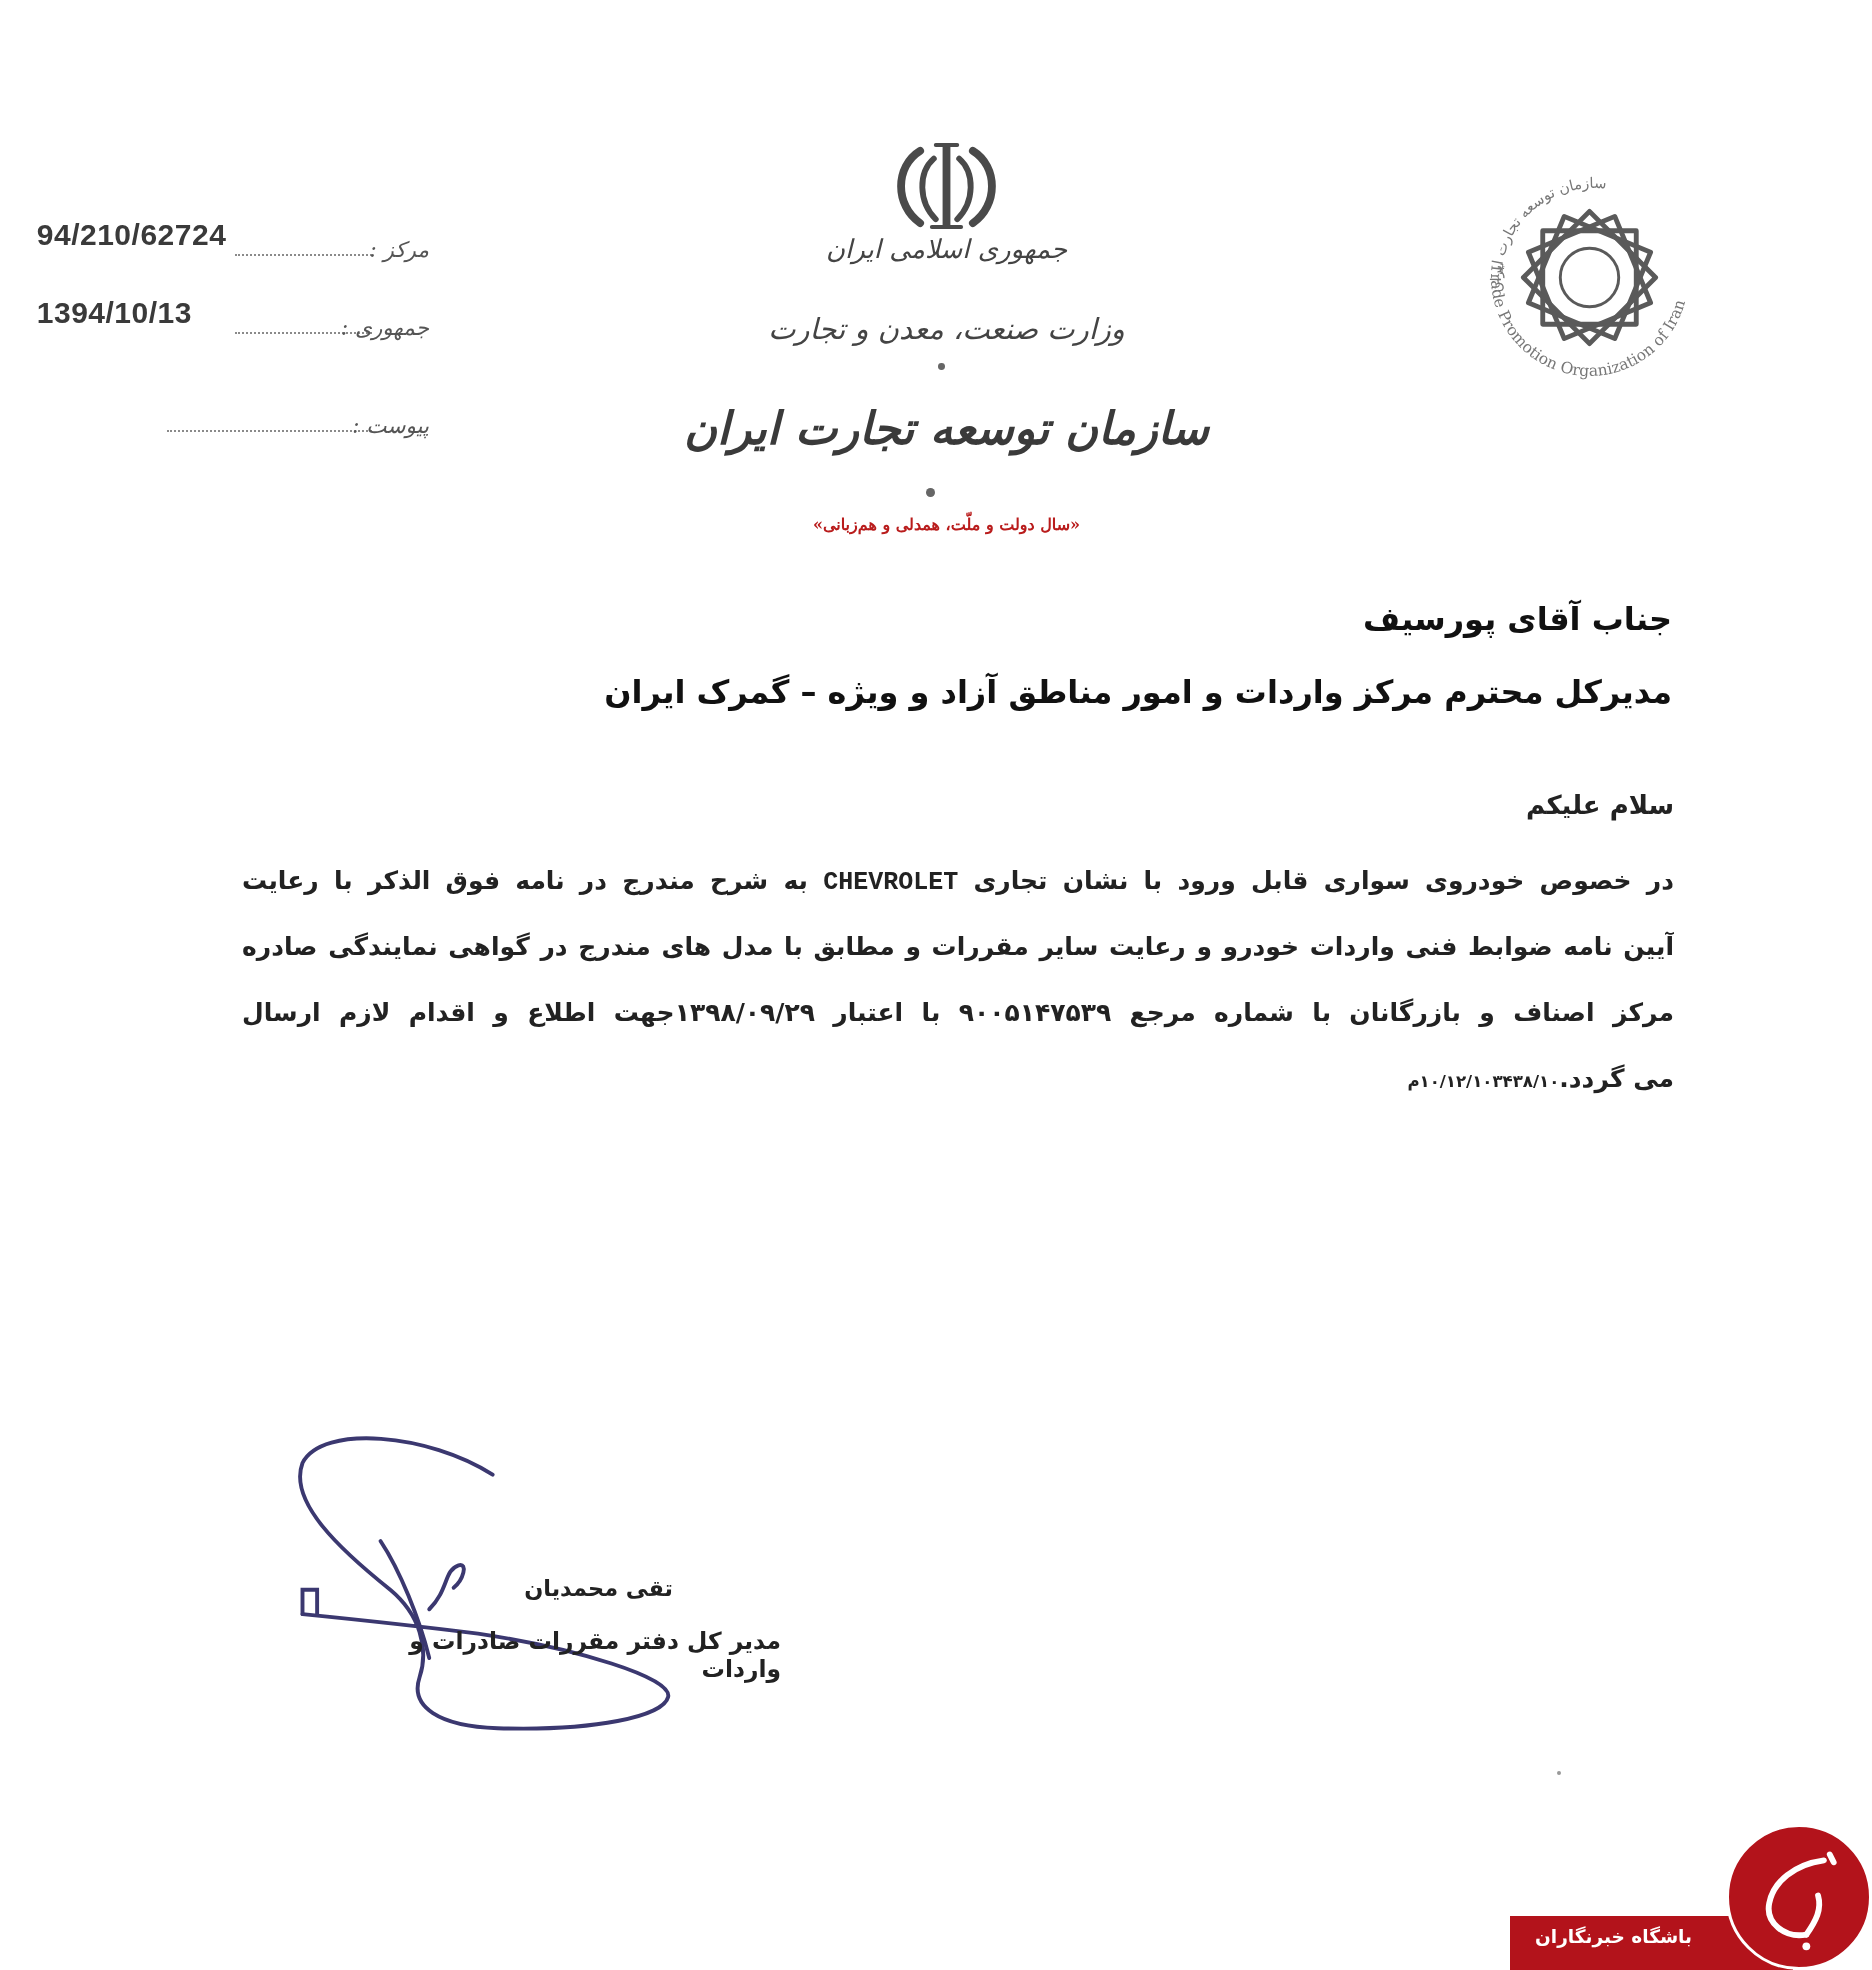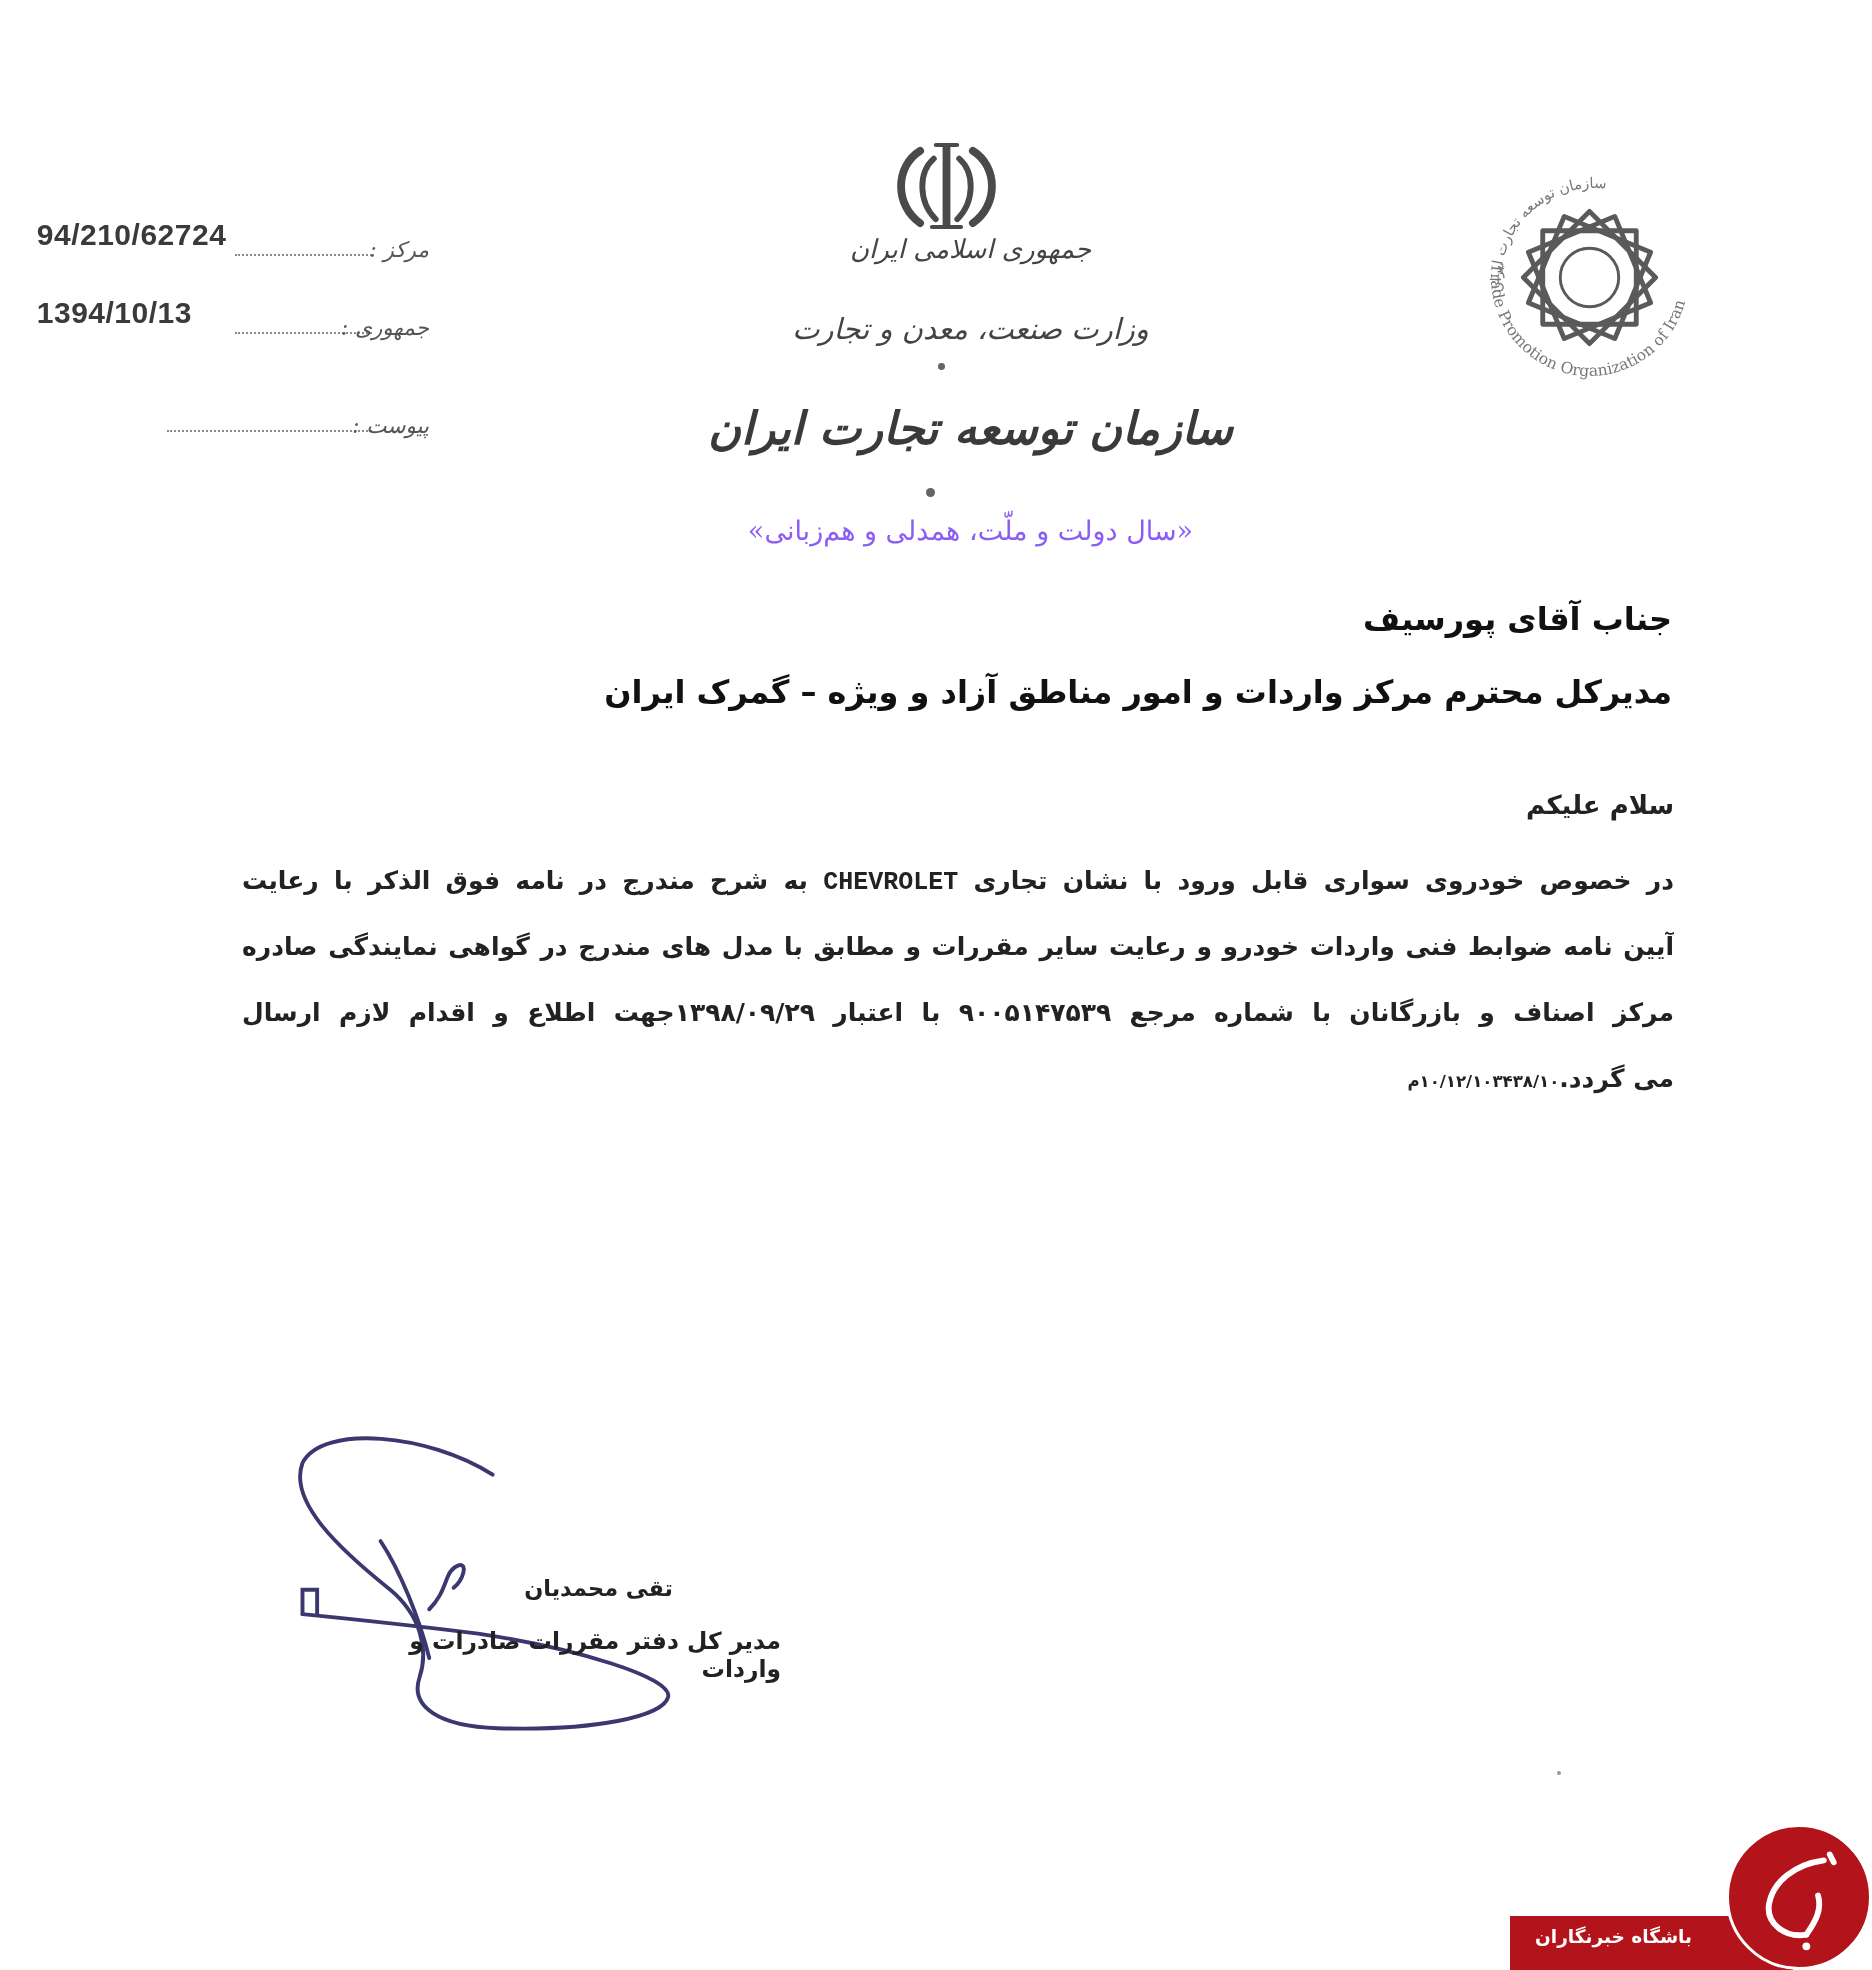--- a/index.html
+++ b/index.html
@@ -19,27 +19,27 @@
     .meta-line {
       position: absolute; right: 57px; bottom: 11.7px; border-bottom: 2px dotted #8a8a8a;
     }
     .meta-label {
       position: absolute; right: 0; bottom: 5.9px; font-family: "DejaVu Serif", serif;
       font-style: italic; font-size: 21.5px; color: #555; direction: rtl;
     }
 
     
     .emblem { left: 883px; top: 137px; width: 127px; height: 98px; }
-    .hdr-line { left: 668px; width: 605px; text-align: center; direction: rtl; font-family: "DejaVu Serif", serif; }
+    .hdr-line { left: 644px; width: 605px; text-align: center; direction: rtl; font-family: "DejaVu Serif", serif; }
     .hdr-1 { top: 234px; font-size: 26px; font-style: italic; color: #444; }
     .hdr-2 { top: 312px; font-size: 29px; font-style: italic; color: #444; }
     .hdr-dot1 { left: 938px; top: 363px; width: 6.8px; height: 6.8px; border-radius: 50%; background: #666; }
     .hdr-3 { top: 402px; font-size: 45px; font-style: italic; font-weight: bold; color: #3a3a3a; }
     .hdr-dot2 { left: 926px; top: 488px; width: 8.8px; height: 8.8px; border-radius: 50%; background: #666; }
-    .hdr-slogan { top: 515px; font-size: 27px; font-weight: normal; color: #8b5cf6; }
+    .hdr-slogan { top: 515px; font-size: 16px; font-weight: bold; color: #b91c1c; }
 
     
     .seal { left: 1453px; top: 146px; width: 273px; height: 263px; }
 
     
     .addr {
       right: 200px; direction: rtl; text-align: right; font-family: "DejaVu Sans", sans-serif;
       font-weight: bold; color: #111;
     }
     .addr-1 { top: 600px; font-size: 32px; }

